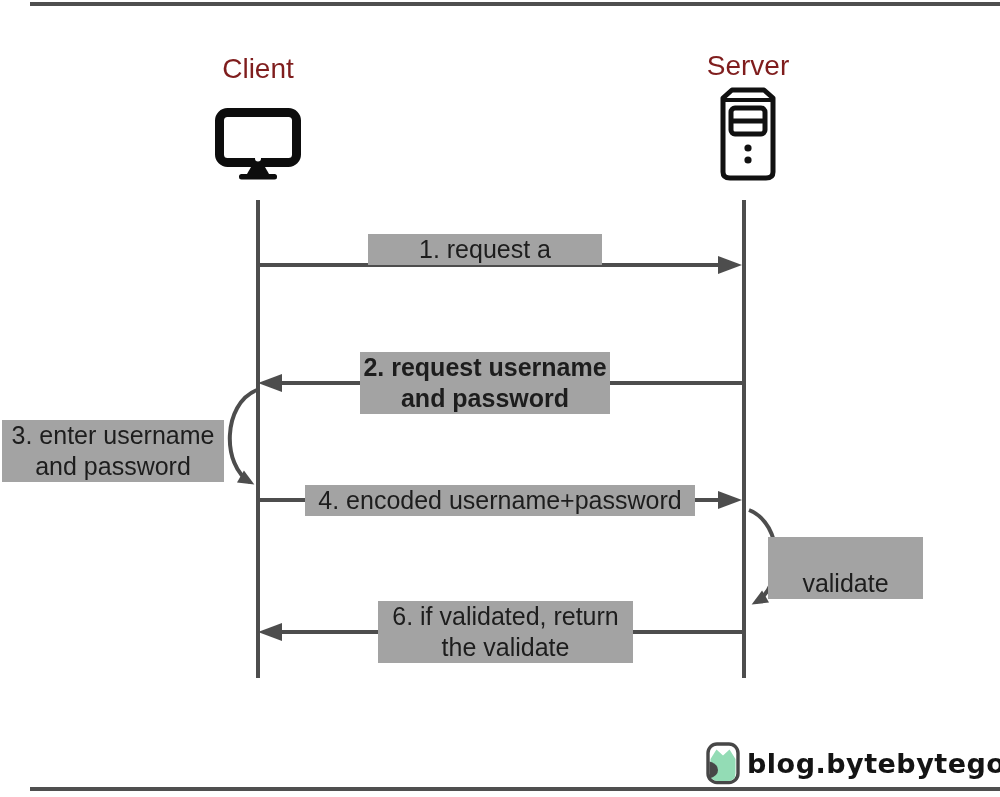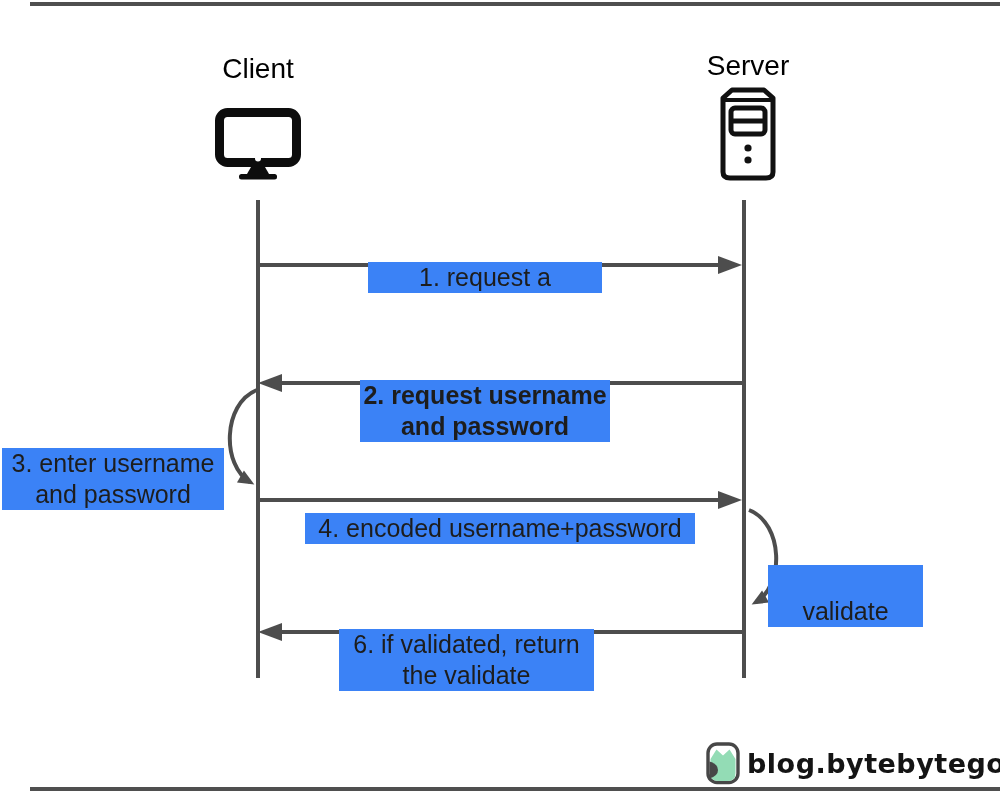--- a/index.html
+++ b/index.html
@@ -1,33 +1,33 @@
 <!DOCTYPE html>
 <html><head>
 <meta charset="utf-8">
 <style>
   html,body{margin:0;padding:0;background:#ffffff;}
   .canvas{
     position:relative;width:1000px;height:797px;background:#ffffff;overflow:hidden;
     font-family:"Liberation Sans",sans-serif;color:#1d1d1d;
   }
   .rule{position:absolute;background:#4f4f4f;}
-  .actor-label{position:absolute;text-align:center;font-size:28px;color:#000000;}
+  .actor-label{position:absolute;text-align:center;font-size:28px;color:#7f1d1d;}
   .lifeline{position:absolute;width:4px;background:#4d4d4d;}
   .icon{position:absolute;}
   .arrow{position:absolute;height:18px;}
   .arrow .shaft{position:absolute;top:7px;height:4px;background:#4d4d4d;}
   .arrow.right .shaft{left:0;right:20px;}
   .arrow.left .shaft{left:20px;right:0;}
   .arrow .head{position:absolute;top:0;width:0;height:0;border-top:9px solid transparent;border-bottom:9px solid transparent;}
   .arrow.right .head{right:0;border-left:24px solid #4d4d4d;}
   .arrow.left .head{left:0;border-right:24px solid #4d4d4d;}
   .msg{
-    position:absolute;background:#3b82f6;text-align:center;
-    font-size:25px;line-height:31px;color:#1d1d1d;margin-top:28px;
+    position:absolute;background:#a3a3a3;text-align:center;
+    font-size:25px;line-height:31px;color:#1d1d1d;
   }
   .selfloop{position:absolute;}
   .footer{position:absolute;display:flex;align-items:center;}
   .footer-text{
     font-family:"DejaVu Sans",sans-serif;font-size:27px;font-weight:600;
     color:#141414;letter-spacing:0.5px;
   }
 </style>
 </head>
 <body>
@@ -107,21 +107,21 @@
   </svg>
   <div class="msg" style="left:768px;top:537px;width:155px;">
     <br>
     <span>validate</span>
   </div>
 
   <div class="arrow left" style="left:258px;top:623px;width:484px;">
     <div class="shaft"></div>
     <div class="head"></div>
   </div>
-  <div class="msg" style="left:339px;top:601px;width:255px;text-align:center;">
+  <div class="msg" style="left:378px;top:601px;width:255px;text-align:center;">
     <span>6. if validated, return</span><br>
     <span>the validate</span>
   </div>
 
   <div class="footer" style="left:706px;top:740px;height:46px;">
     <svg width="34" height="43" viewBox="0 0 34 43" style="margin-right:7px;">
       <rect x="2" y="2" width="30" height="38.5" rx="9" fill="#ffffff" stroke="#474747" stroke-width="3.4"></rect>
       <path d="M4.5,17 L10.5,7.5 L17,13.5 L23.5,7.5 L29.5,17 L29.5,31 Q29.5,39 22,39 L12,39 Q4.5,39 4.5,31 Z" fill="#93dcb5"></path>
       <path d="M3.5,19.5 Q12,22 12,28 Q12,34 3.5,36.5 Z" fill="#474747"></path>
     </svg>

